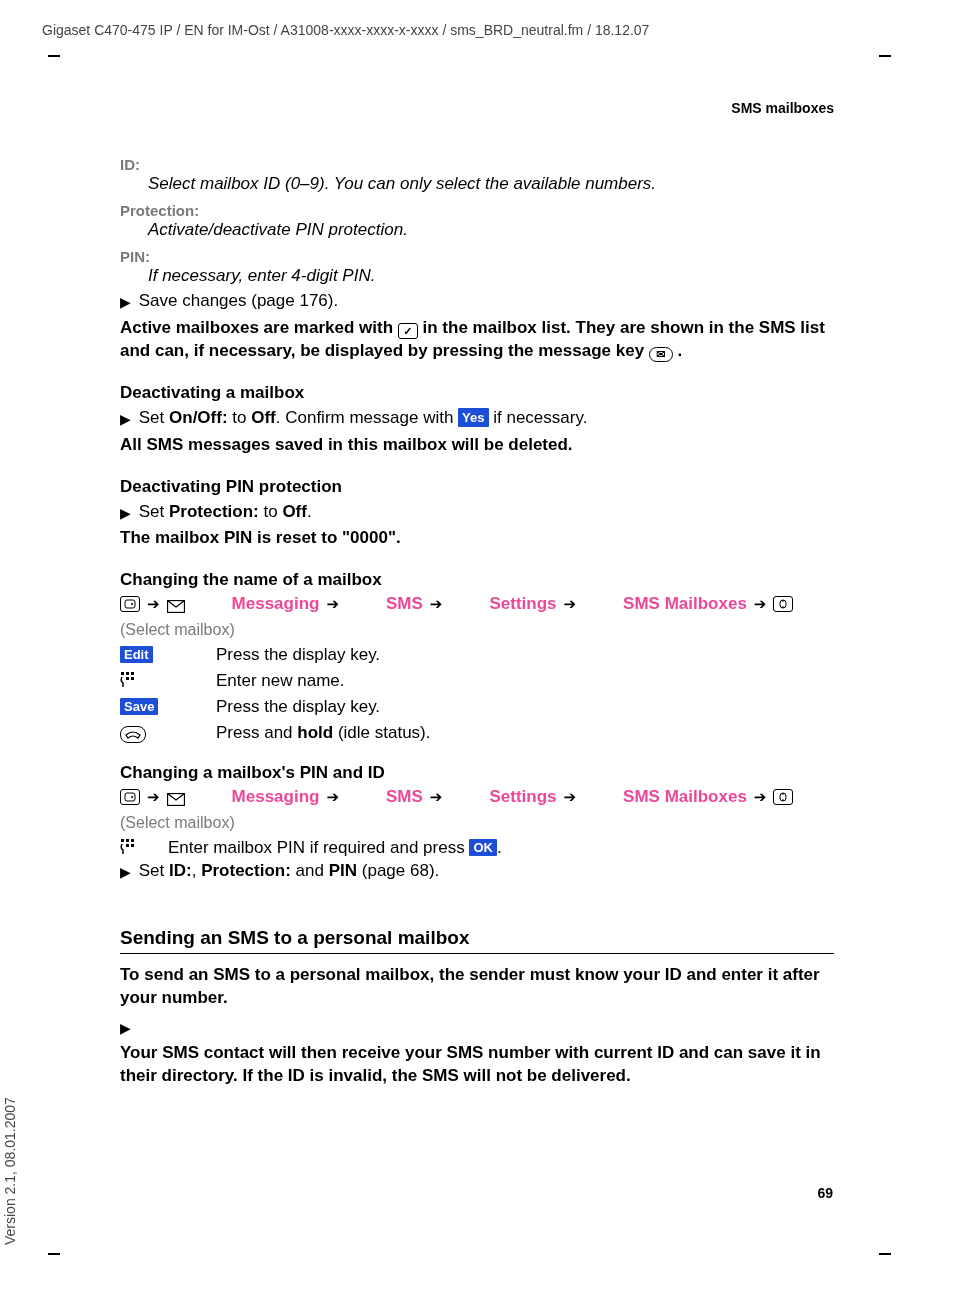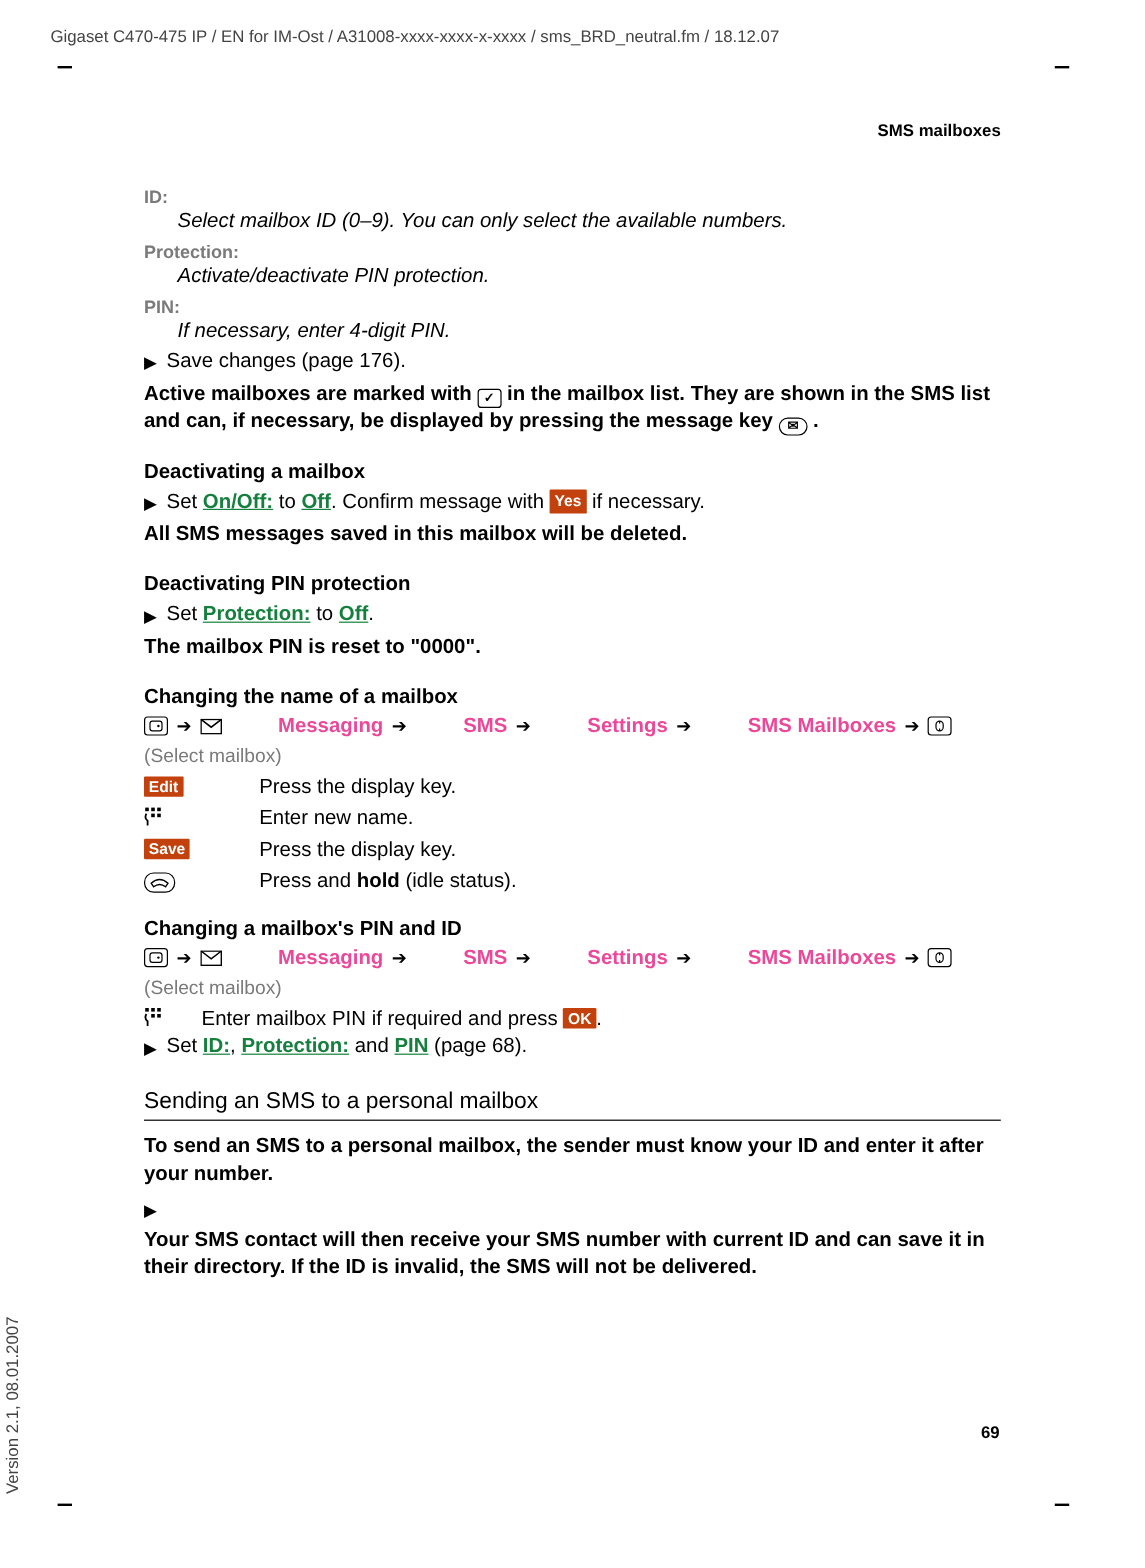--- a/index.html
+++ b/index.html
@@ -62,24 +62,24 @@
     line-height: 1.35;
     margin-top: 4px;
     font-weight: bold;
   }
   .subhead {
     font-size: 17px;
     font-weight: bold;
     margin-top: 20px;
     margin-bottom: 4px;
   }
-  .gray-bold { color: #15803d; font-weight: bold; text-decoration: underline; }
+  .gray-bold { color: #000000; font-weight: bold; }
   .key-label {
     display: inline-block;
-    background: #c2410c;
+    background: #1d4ed8;
     color: #fff;
     font-size: 13px;
     font-weight: bold;
     padding: 1px 4px;
     border-radius: 1px;
     vertical-align: 1px;
   }
   .inline-box {
     display: inline-flex;
     align-items: center;
@@ -115,22 +115,22 @@
   .action-row {
     display: flex;
     align-items: flex-end;
     gap: 0;
     margin-top: 6px;
     font-size: 17px;
   }
   .action-key { width: 96px; flex-shrink: 0; }
   .big-head {
     font-size: 19px;
-    font-weight: normal;
-    margin-top: 23px;
+    font-weight: bold;
+    margin-top: 44px;
   }
   .rule {
     border: 0; border-top: 1.5px solid #000;
     margin-top: 4px; margin-bottom: 10px;
   }
   .page-number {
     position: absolute;
     bottom: 106px; right: 121px;
     font-size: 14px; font-weight: bold;
   }

